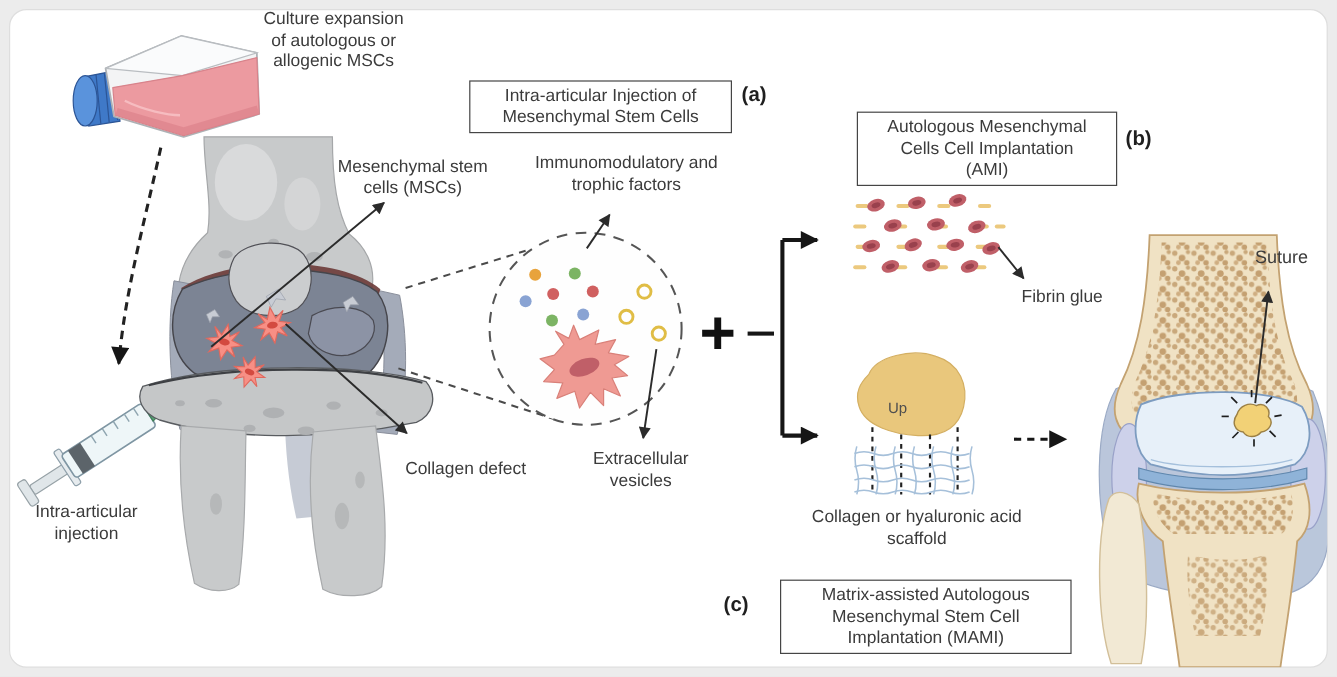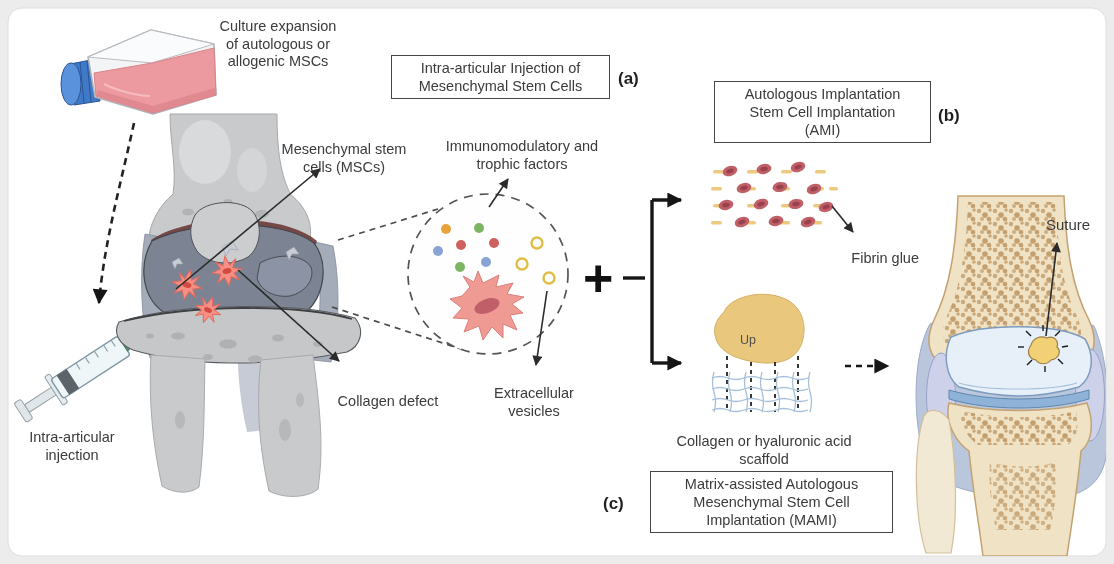--- a/index.html
+++ b/index.html
@@ -1,22 +1,22 @@
 <!DOCTYPE html>
 <html><head>
 <meta charset="utf-8">
 <style>
   html,body{margin:0;padding:0;background:#e9e9e9;}
   .stage{position:relative;width:1114px;height:564px;background:#ececec;
          font-family:"Liberation Sans",sans-serif;overflow:hidden;}
   svg.art{position:absolute;left:0;top:0;}
-  .lbl{position:absolute;color:#3b3b3b;font-size:14.5px;line-height:1.22;text-align:center;margin-top:10px;}
+  .lbl{position:absolute;color:#3b3b3b;font-size:14.5px;line-height:1.22;text-align:center;}
   .tag{position:absolute;color:#1f1f1f;font-weight:700;font-size:17px;}
   .tbox{position:absolute;background:#fff;border:1.6px solid #454545;color:#3b3b3b;
-        font-size:14.5px;line-height:1.25;text-align:center;box-sizing:border-box;}
+        font-size:14.5px;line-height:1.25;text-align:center;box-sizing:border-box;margin-top:12px;}
   .plus{position:absolute;color:#111;font-weight:700;font-size:52px;line-height:1;}
 </style>
 </head>
 <body>
 
 <div class="stage">
 
 <svg class="art" width="1114" height="564" viewBox="0 0 1114 564">
   <defs>
     <marker id="arr" viewBox="0 0 10 10" refX="9" refY="5" markerWidth="11" markerHeight="10" markerUnits="userSpaceOnUse" orient="auto">
@@ -306,21 +306,21 @@
 <div class="tag" style="left:618px;top:69px;">(a)</div>
 
 <div class="lbl" style="left:268px;top:131px;width:152px;">Mesenchymal stem cells (MSCs)</div>
 <div class="lbl" style="left:438px;top:128px;width:168px;">Immunomodulatory and trophic factors</div>
 <div class="lbl" style="left:318px;top:383px;width:140px;">Collagen defect</div>
 <div class="lbl" style="left:12px;top:419px;width:120px;">Intra-articular injection</div>
 <div class="lbl" style="left:480px;top:375px;width:108px;">Extracellular vesicles</div>
 
 <div class="plus" style="left:583px;top:252px;">+</div>
 
-<div class="tbox" style="left:714px;top:81px;width:217px;padding:3px 22px;">Autologous Implantation Stem Cell Implantation (AMI)</div>
+<div class="tbox" style="left:714px;top:81px;width:217px;padding:3px 22px;">Autologous Mesenchymal Cells Cell Implantation (AMI)</div>
 <div class="tag" style="left:938px;top:106px;">(b)</div>
 
 <div class="lbl" style="left:835px;top:240px;width:84px;text-align:right;">Fibrin glue</div>
 <div class="lbl" style="left:674px;top:423px;width:180px;">Collagen or hyaluronic acid scaffold</div>
 
 <div class="tbox" style="left:650px;top:471px;width:243px;padding:3px 26px;">Matrix-assisted Autologous Mesenchymal Stem Cell Implantation (MAMI)</div>
 <div class="tag" style="left:603px;top:494px;">(c)</div>
 
 <div class="lbl" style="left:1036px;top:206px;width:64px;font-size:15px;">Suture</div>
 

